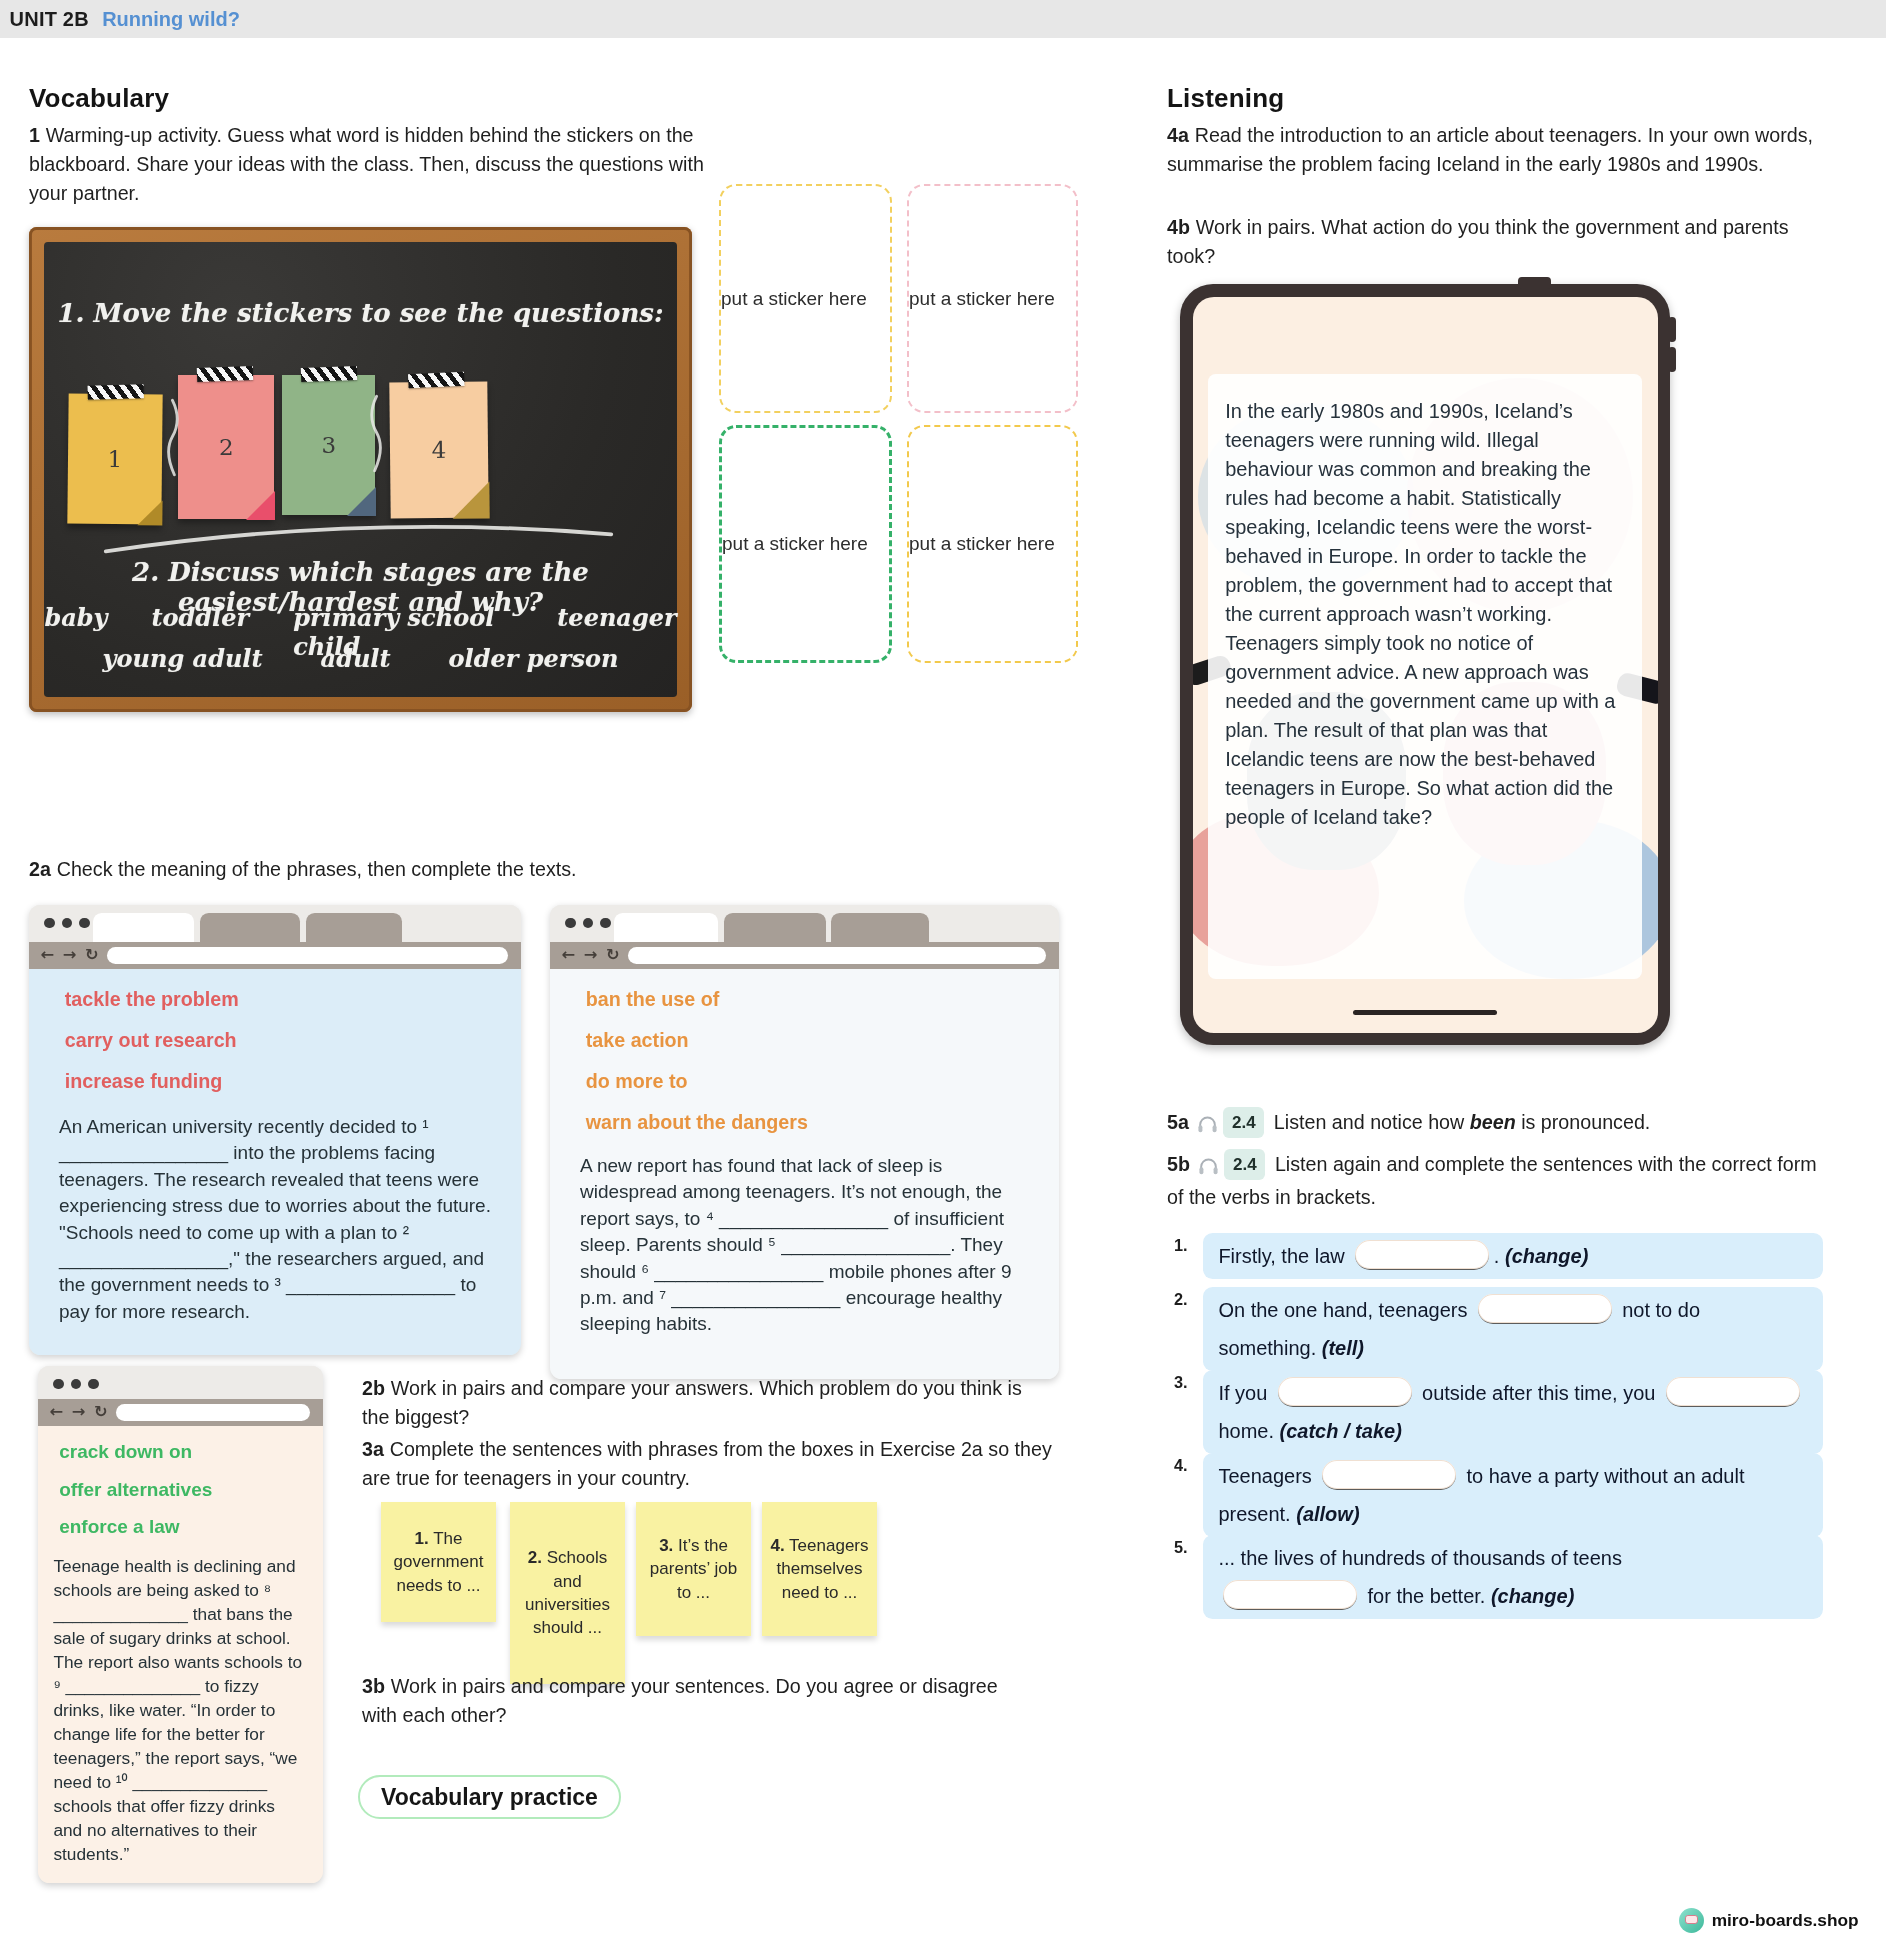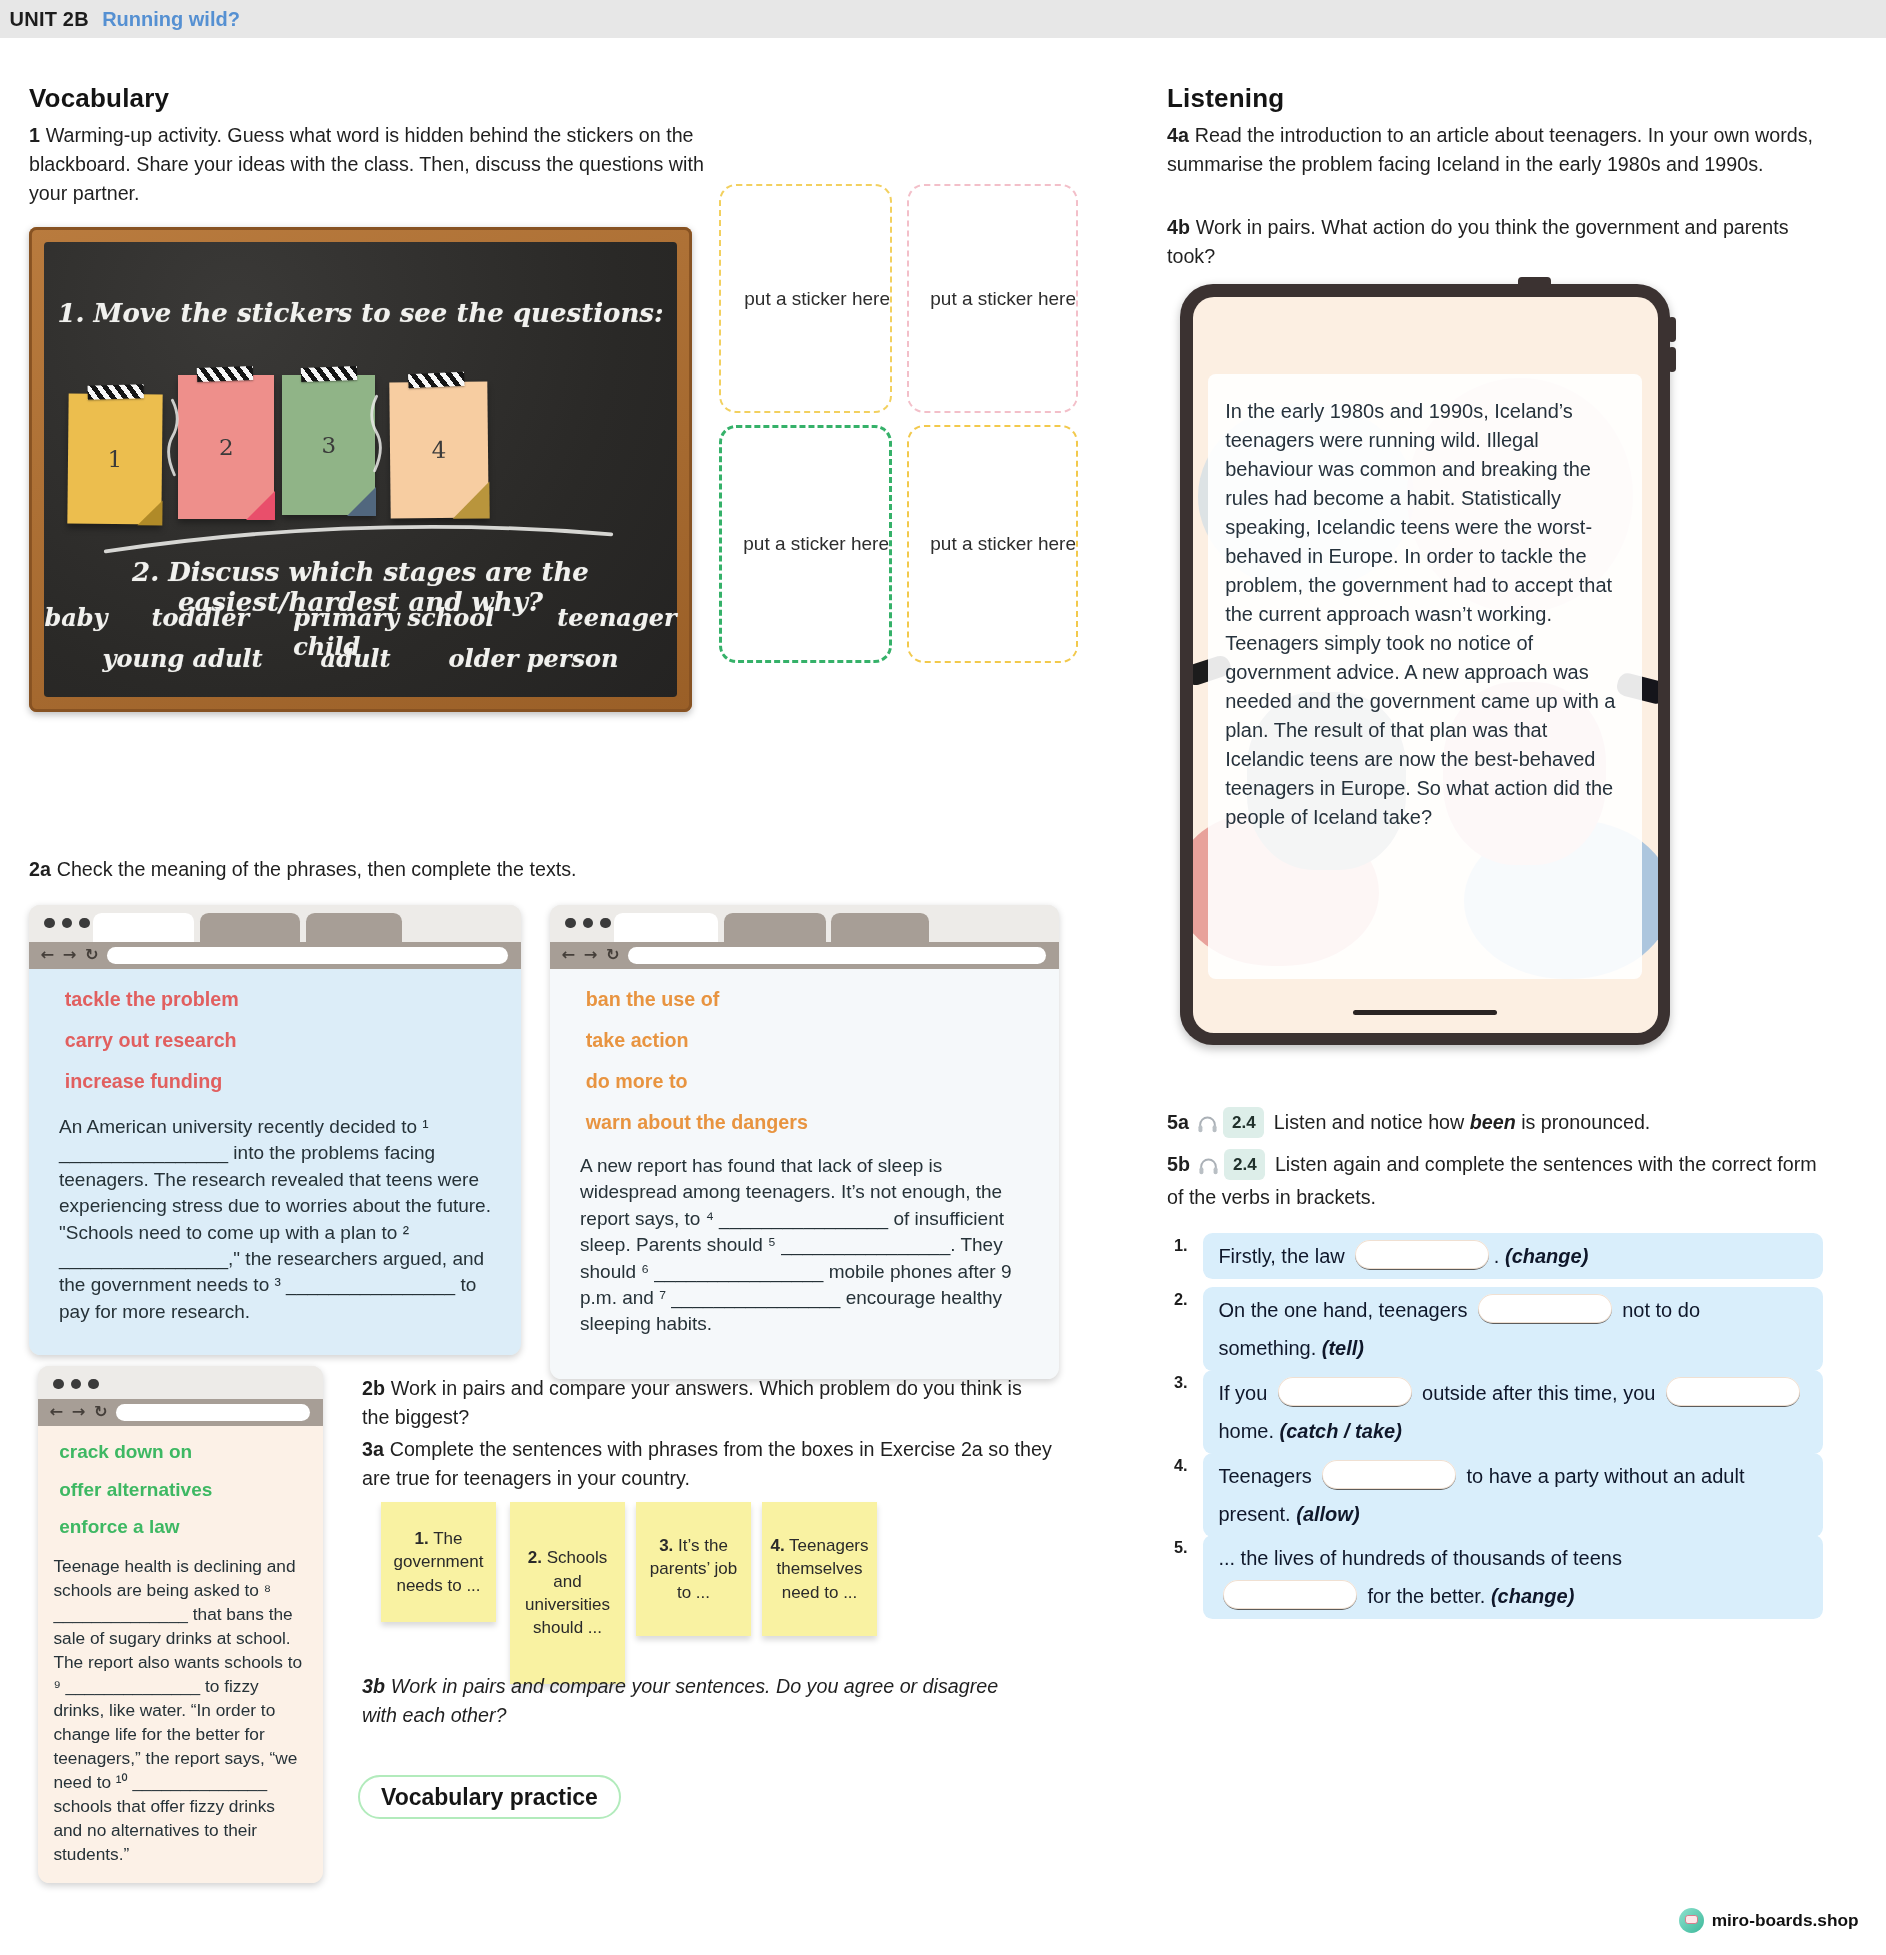--- a/index.html
+++ b/index.html
@@ -31,21 +31,21 @@
   .stage-row1{top:361px;column-gap:44px;}
   .stage-row2{top:402px;column-gap:58px;}
   .bnote{position:absolute;box-shadow:0 4.8px 6.7px rgba(0,0,0,.35);display:flex;align-items:center;justify-content:center;}
   .bnote .num{font-family:"DejaVu Serif",serif;font-size:23px;color:#3a3a3a;}
   .tape{position:absolute;top:-8.6px;left:19px;width:56px;height:14.4px;transform:rotate(-2deg);
         background:repeating-linear-gradient(55deg,#151515 0 4.8px,#f7f7f7 4.8px 9.6px);
         box-shadow:0 1px 1.9px rgba(0,0,0,.35);}
   .fold{position:absolute;right:-1px;bottom:-1px;width:0;height:0;border-style:solid;}
 
   
-  .slot{position:absolute;border-radius:17.3px;display:flex;align-items:center;justify-content:flex-end;
+  .slot{position:absolute;border-radius:17.3px;display:flex;align-items:center;justify-content:flex-start;
         font-size:19px;color:#2d2d2d;background:#fff;box-sizing:border-box;}
   .slot1{border:2.9px dashed #f2d05e;}
   .slot2{border:2.9px dashed #f3bfc9;}
   .slot3{border:3.8px dashed #35b169;}
   .slot4{border:2.9px dashed #f2c94c;}
 
   
   .browser{position:absolute;border-radius:11.5px;box-shadow:0 2.9px 7.7px rgba(0,0,0,.18);background:#edebe8;}
   .b-top{position:relative;height:37px;background:#edebe8;border-radius:11.5px 11.5px 0 0;}
   .b-top.short{height:33px;}
@@ -277,21 +277,21 @@
   <div class="ynote" style="left:510px;top:1502px;width:115px;height:182px;">
     <span><b>2.</b> <span>Schools and universities should ...</span></span>
   </div>
   <div class="ynote" style="left:636px;top:1502px;width:115px;height:134px;">
     <span><b>3.</b> <span>It’s the parents’ job to ...</span></span>
   </div>
   <div class="ynote" style="left:762px;top:1502px;width:115px;height:134px;">
     <span><b>4.</b> <span>Teenagers themselves need to ...</span></span>
   </div>
 
-  <div class="abs para" style="left:362px;top:1672px;width:672px;font-style:italic;">
+  <div class="abs para" style="left:362px;top:1672px;width:672px;">
     <b class="exnum">3b</b><span>Work in pairs and compare your sentences. Do you agree or disagree with each other?</span>
   </div>
 
   <button class="practice-btn" style="left:358px;top:1775px;">Vocabulary practice</button>
 
   <div class="abs sec-heading" style="left:1167px;top:83px;">Listening</div>
 
   <div class="abs para" style="left:1167px;top:121px;width:653px;">
     <b class="exnum">4a</b><span>Read the introduction to an article about teenagers. In your own words, summarise the problem facing Iceland in the early 1980s and 1990s.</span>
   </div>

